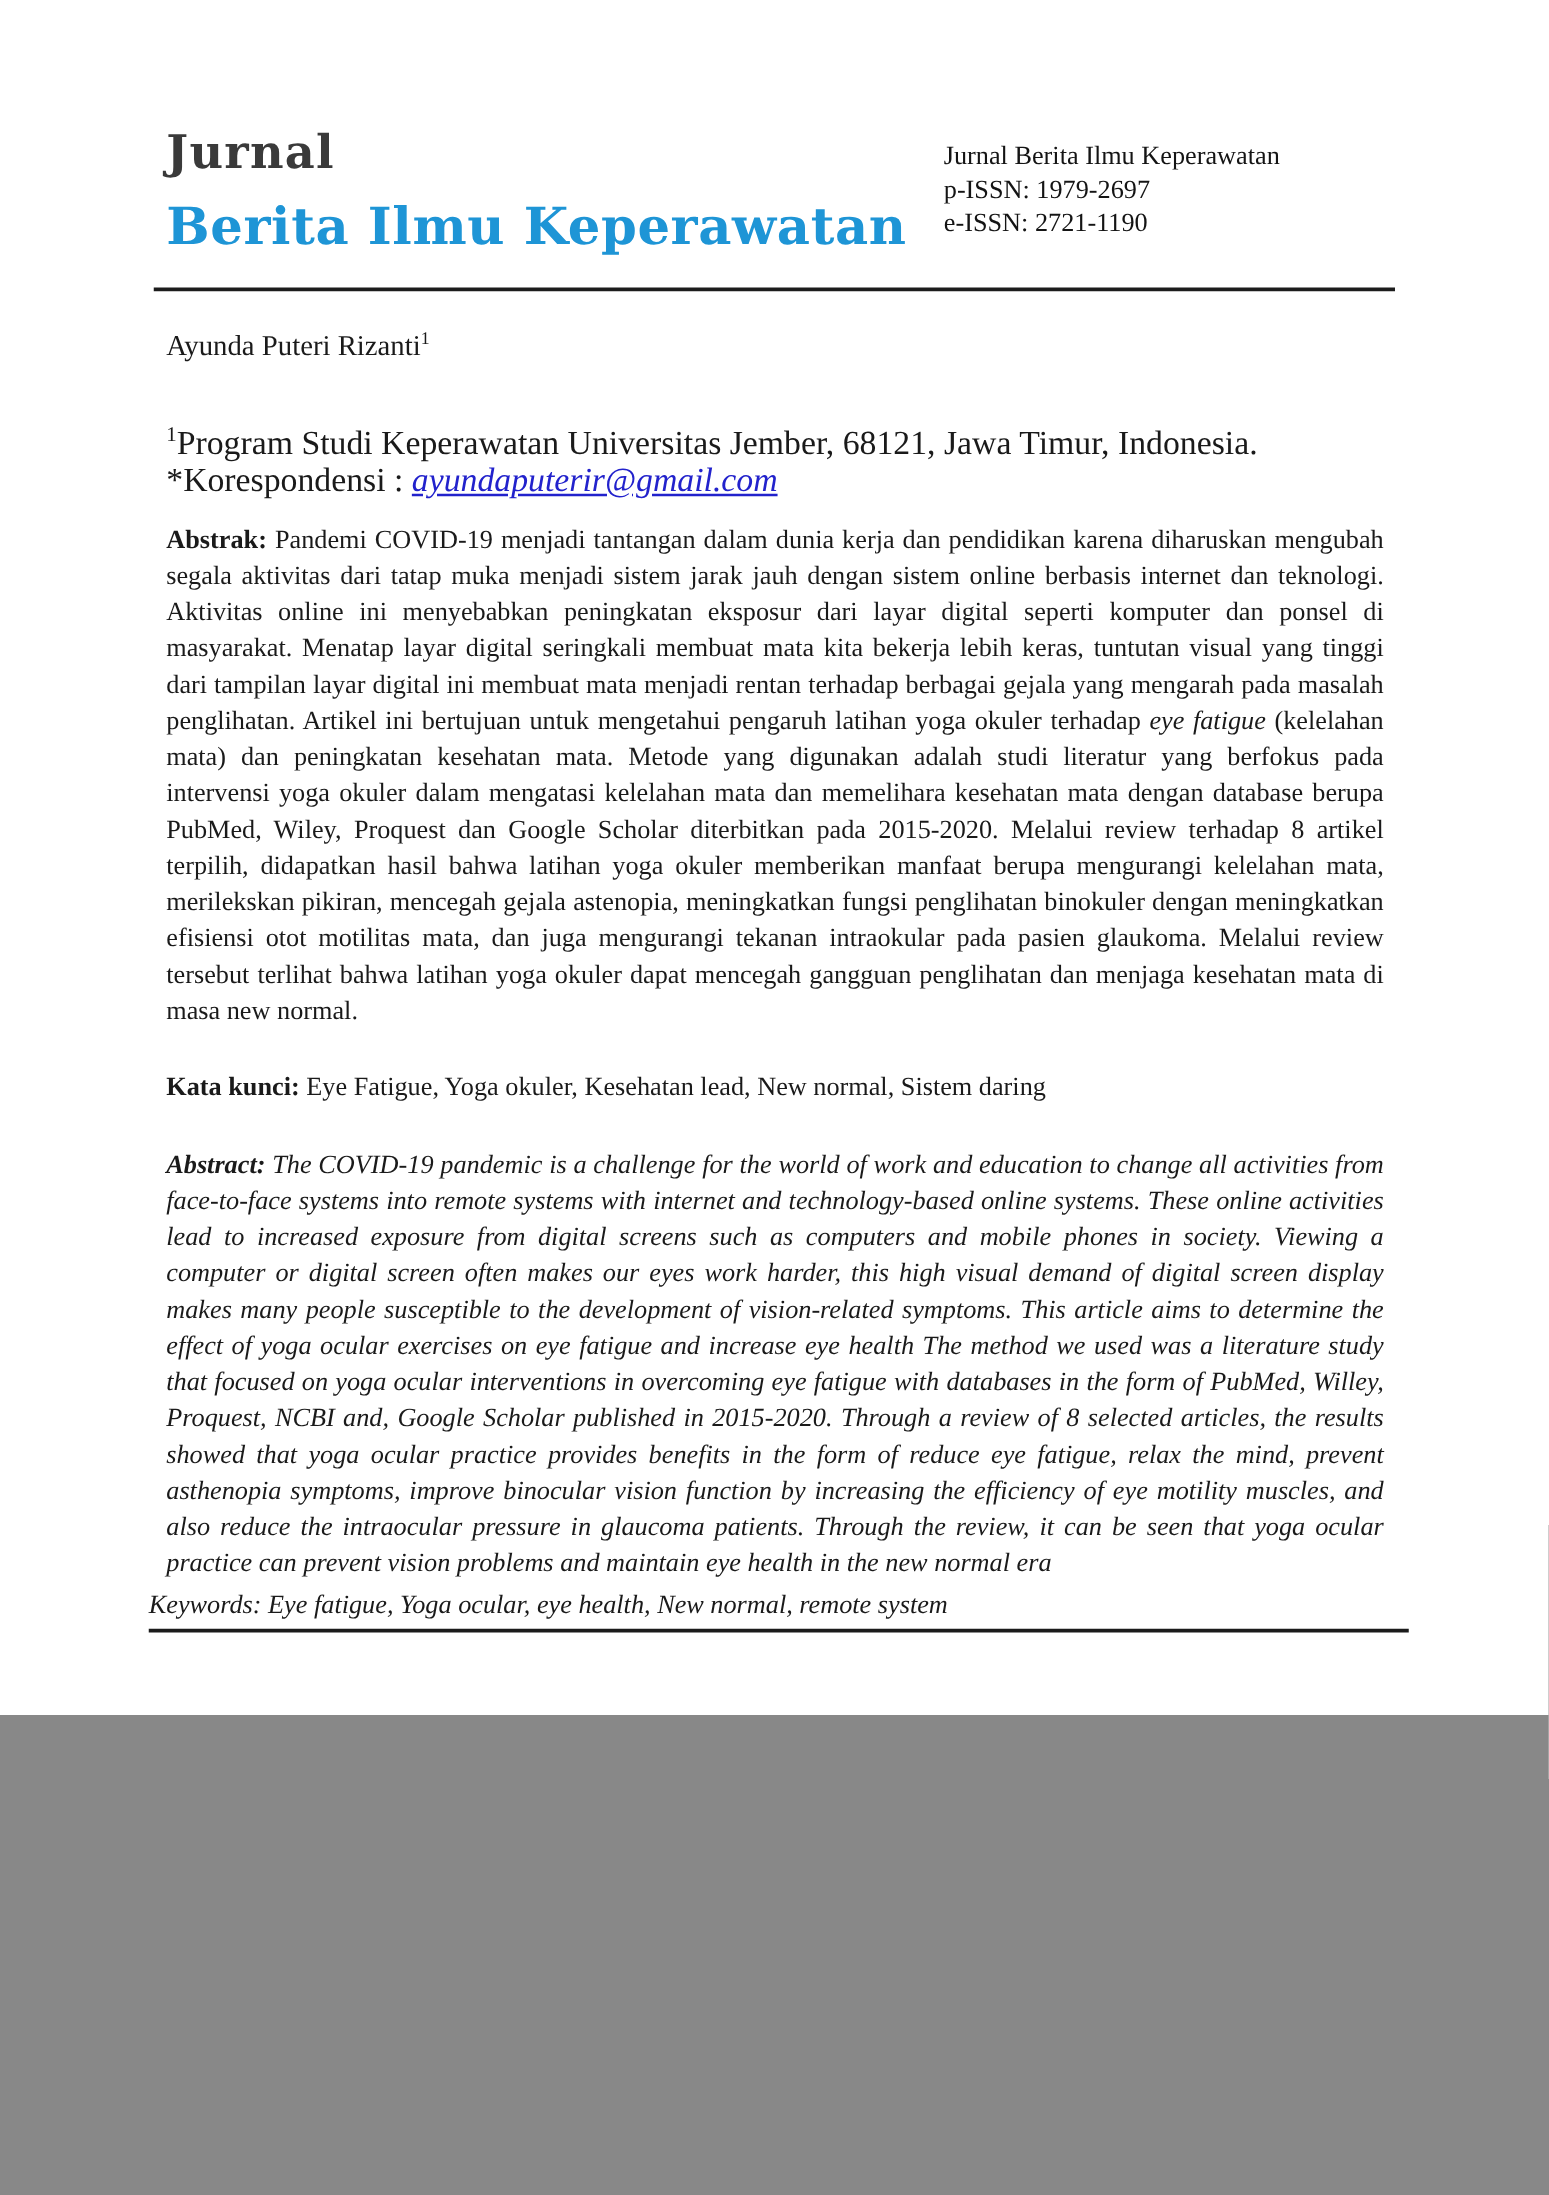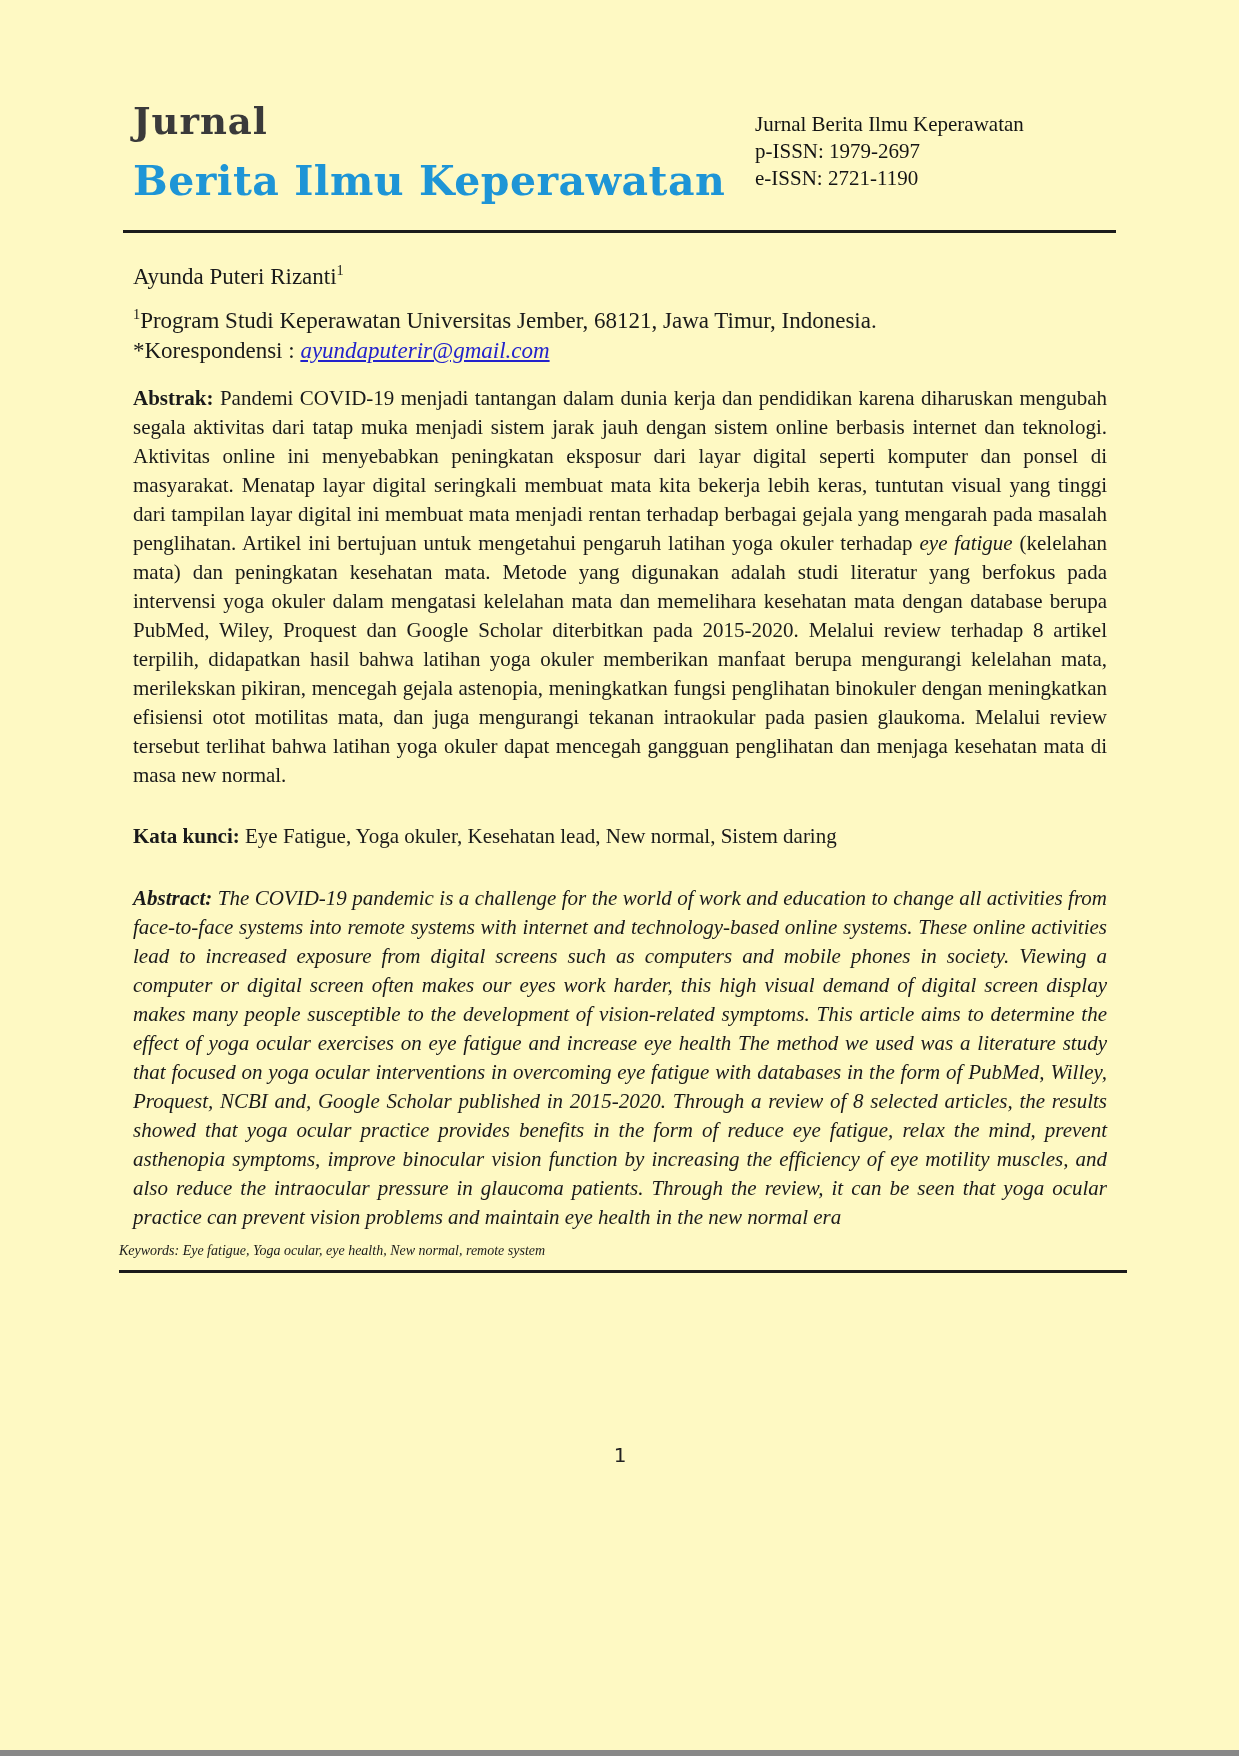--- a/index.html
+++ b/index.html
@@ -1,52 +1,52 @@
 <!DOCTYPE html>
 <html style="--logo_dark: #3a3a3a; --logo_blue: #1e95d6; --link_blue: #2222cc;"><head>
 <meta charset="utf-8">
 <style>
   html,body{margin:0;padding:0;background:#888;}
   .page{
     position:relative;
-    width:1239px;height:1750px;
+    width:1239px;height:1372px;
     margin:0 auto;
-    background:#fef9c3;
+    background:#ffffff;
     box-sizing:border-box;
     padding:95px 132px 0 133px;
     font-family:"Liberation Serif", serif;
     color:#1a1a1a;
     overflow:hidden;
   }
   
   .masthead{display:flex;justify-content:space-between;align-items:flex-start;min-height:127px;}
   .logo{margin-top:8px;line-height:1;font-family:"DejaVu Serif", serif;font-weight:bold;}
   .logo-line1{display:block;font-size:37px;color:var(--logo_dark,#3a3a3a);letter-spacing:1px;}
   .logo-line2{display:block;font-size:41px;color:var(--logo_blue,#1e95d6);margin-top:21px;letter-spacing:0.5px;}
   .journal-info{width:352px;margin-top:16px;font-size:21px;line-height:27px;color:#141414;}
   .masthead-divider{border:none;border-top:3px solid #1c1c1c;margin:8px -9px 0 -10px;}
   
   .article-title{
     font-size:28px;font-weight:bold;line-height:42px;
     margin:30px 0 0 0;color:#161616;letter-spacing:0.2px;
   }
   .author-line{margin-top:31px;font-size:23px;}
-  .affiliation-block{margin-top:16px;font-size:23px;line-height:30px;}
+  .affiliation-block{margin-top:49px;font-size:27px;line-height:30px;}
   sup{font-size:0.62em;line-height:0;}
   .email-link{color:var(--link_blue,#2222cc);font-style:italic;text-decoration:underline;}
   
   .abstract-id{margin:18px 0 0 0;font-size:21px;line-height:29px;text-align:justify;}
   .bold{font-weight:bold;}
   .italic{font-style:italic;}
   .keywords-id{margin:32px 0 0 0;font-size:21px;line-height:29px;}
   .abstract-en{margin:33px 0 0 0;font-size:21px;line-height:29px;text-align:justify;font-style:italic;}
   .abstract-en .label{font-weight:bold;}
   .keywords-en{
     margin:4px -20px 0 -14px;
-    font-size:14px;line-height:29px;font-style:italic;
+    font-size:21px;line-height:29px;font-style:italic;
     padding-bottom:5px;
     border-bottom:3px solid #1b1b1b;
   }
   .page-number{margin-top:170px;text-align:center;font-size:20px;font-family:"DejaVu Sans", sans-serif;color:#222;}
 </style>
 </head>
 <body>
 
 <div class="page">
 

